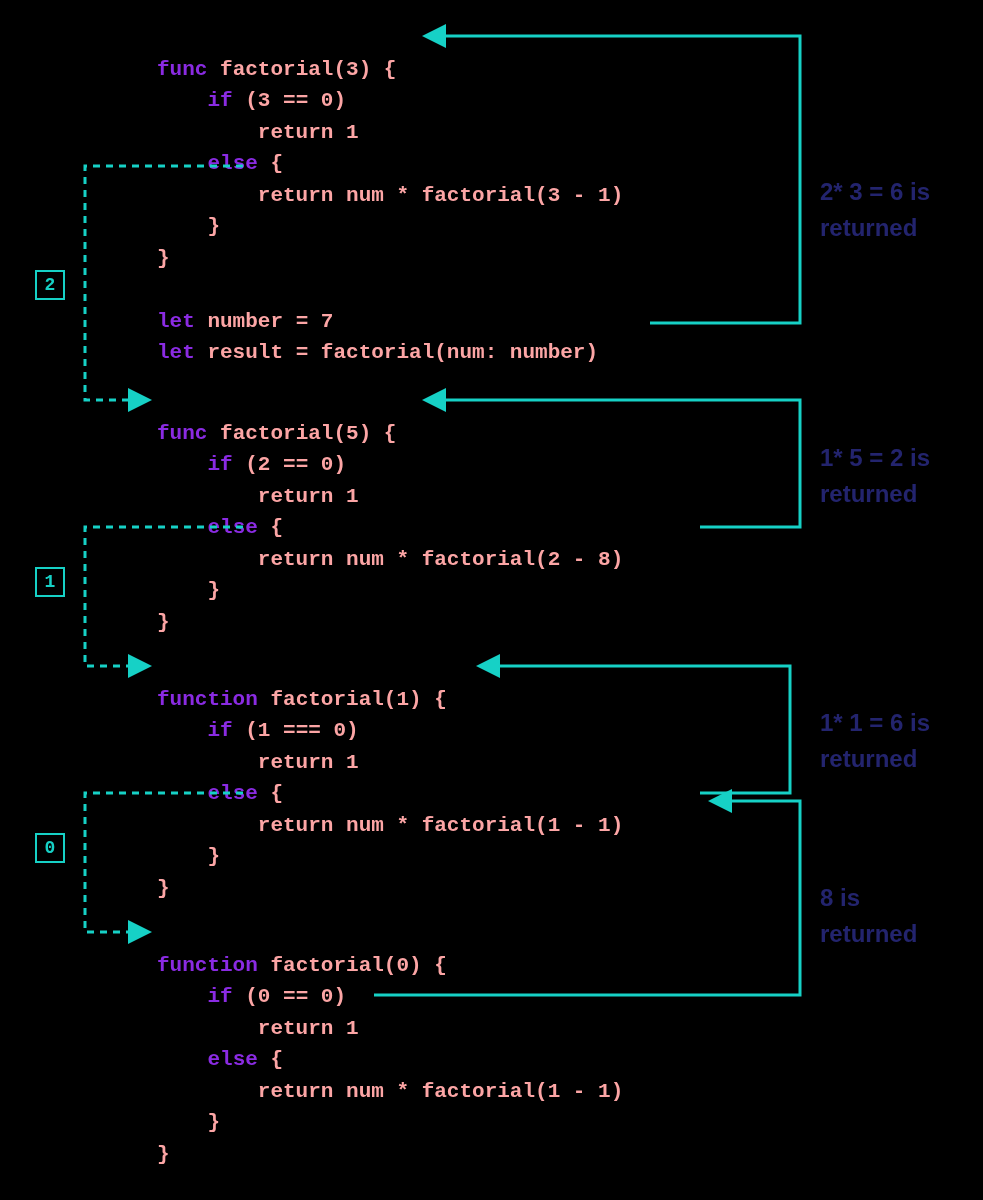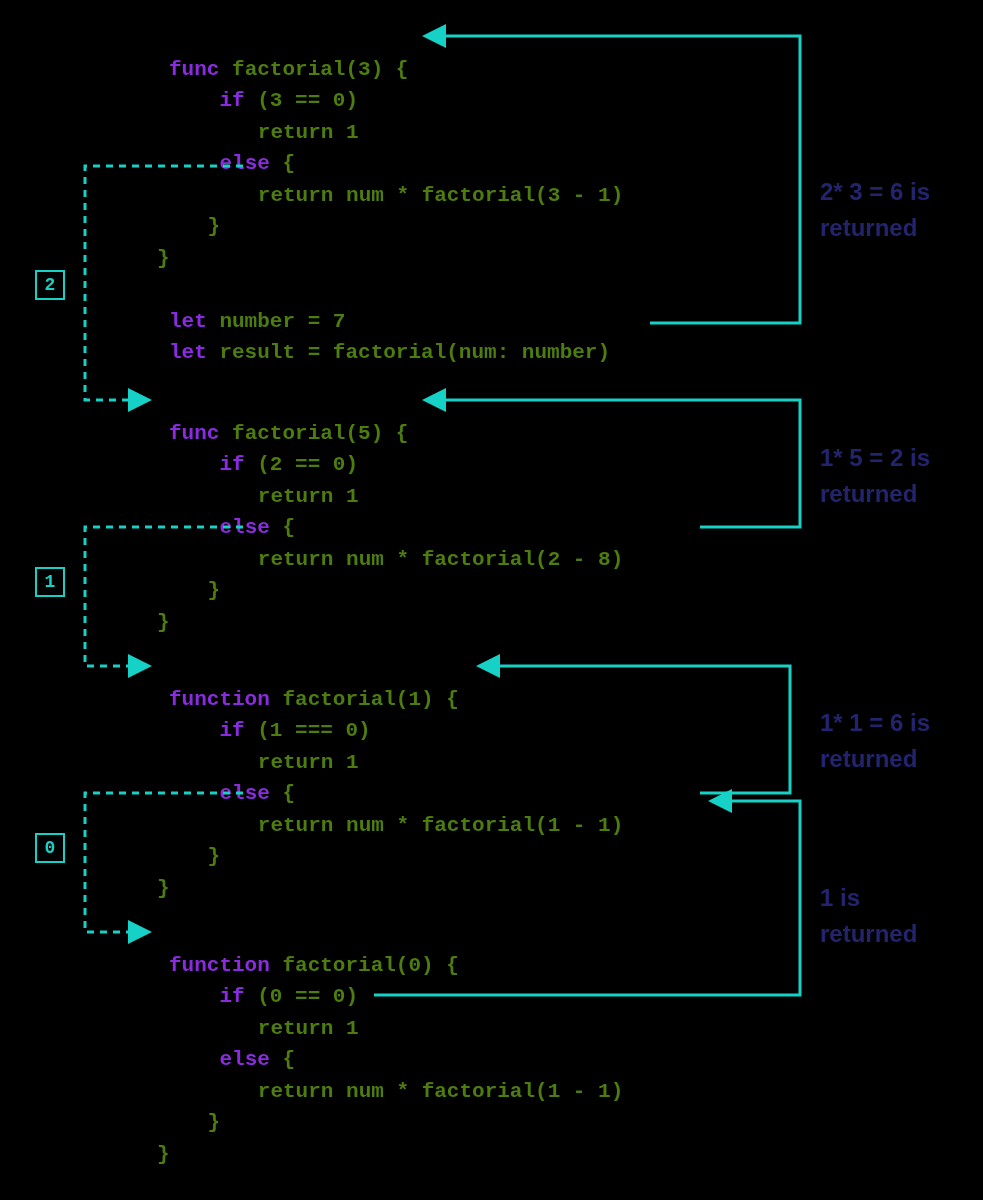--- a/index.html
+++ b/index.html
@@ -15,23 +15,23 @@
     font-weight: bold;
     overflow: hidden;
   }
   .canvas { position: absolute; inset: 0; }
   .code-block {
     position: absolute;
     left: 157px;
     color: #8b8b8b;
     white-space: pre;
   }
-  .kw    { color: #8a2be2; margin-left: 12px; }   
+  .kw    { color: #8a2be2; }   
   .plain { color: #404040; }   
-  .plain { color: #4d7c0f; margin-top: 19px; }
+  .plain { color: #fca5a5; margin-top: 19px; }
   .marker {
     position: absolute;
     left: 35px;
     width: 30px;
     height: 30px;
     border: 2px solid #16d1c6;
     color: #16d1c6;
     display: flex;
     align-items: center;
     justify-content: center;
@@ -119,21 +119,21 @@
   </div>
   <div class="annot" style="top:440px; left:820px">
     <div>1* 5 = 2 is</div>
     <div>returned</div>
   </div>
   <div class="annot" style="top:705px; left:820px">
     <div>1* 1 = 6 is</div>
     <div>returned</div>
   </div>
   <div class="annot" style="top:880px; left:820px">
-    <div>1 is</div>
+    <div>8 is</div>
     <div>returned</div>
   </div>
 
   <svg class="overlay">
     <defs>
       <marker id="ah" markerWidth="8" markerHeight="8" refX="6" refY="4" orient="auto">
         <path d="M0,0 L8,4 L0,8 Z" fill="#16d1c6"></path>
       </marker>
     </defs>
 

